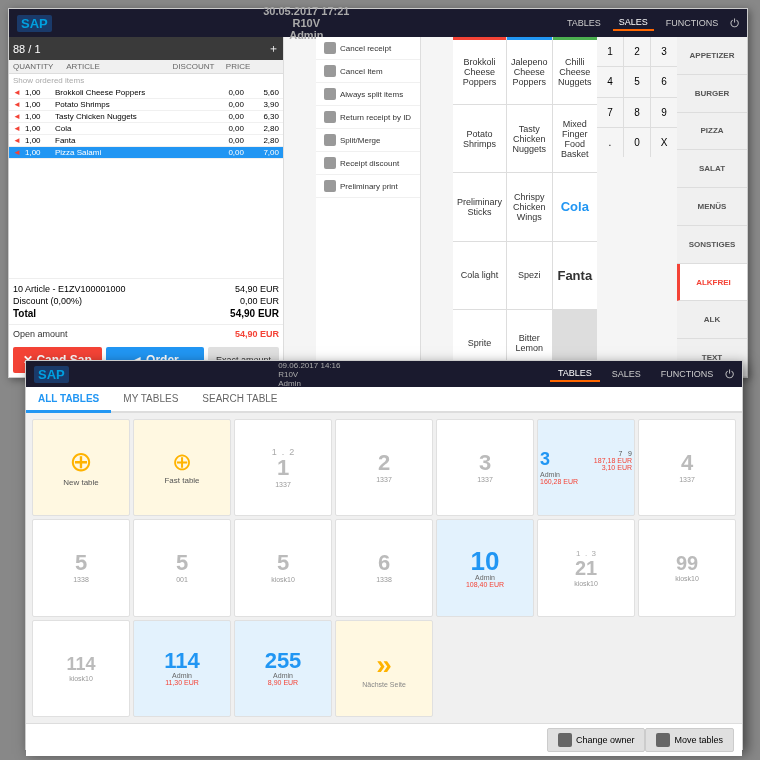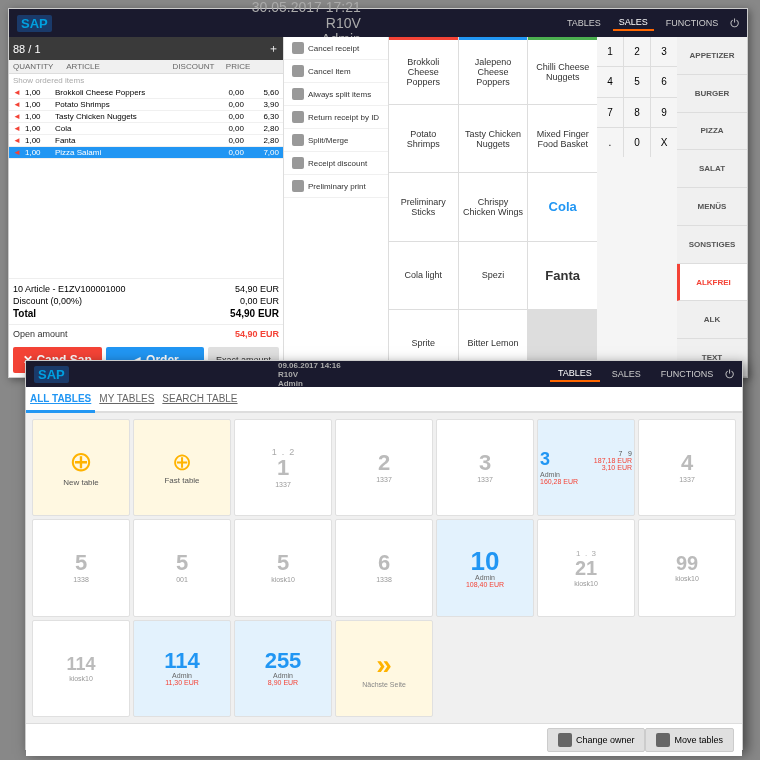--- a/index.html
+++ b/index.html
@@ -35,22 +35,23 @@
     .sap-logo {
       color: #00a0e0;
       font-weight: bold;
       font-size: 13px;
       background: #1a3a6a;
       padding: 1px 4px;
       border-radius: 2px;
     }
     .back-header-center {
       color: #aaa;
-      font-size: 14px;
-      text-align: right;
+      font-size: 11px;
+      text-align: center;
+      font-weight: bold;
     }
     .back-header-right {
       display: flex;
       gap: 6px;
       align-items: center;
     }
     .nav-btn {
       color: #ccc;
       font-size: 9px;
       padding: 2px 6px;
@@ -61,20 +62,21 @@
       border-bottom: 2px solid #ff6600;
     }
     .power-btn {
       color: #ccc;
       font-size: 11px;
     }
 
     .back-body {
       display: flex;
       height: calc(100% - 28px);
+      gap: 32px;
     }
 
     
     .left-panel {
       width: 275px;
       background: #fff;
       border-right: 1px solid #ddd;
       display: flex;
       flex-direction: column;
     }
@@ -288,21 +290,20 @@
       background: #1a1a2e;
       height: 26px;
       display: flex;
       align-items: center;
       padding: 0 8px;
       justify-content: space-between;
     }
     .front-header-info {
       color: #aaa;
       font-size: 8px;
-      font-weight: bold;
     }
     .front-nav {
       display: flex;
       gap: 4px;
       align-items: center;
     }
     .front-nav-btn {
       color: #ccc;
       font-size: 9px;
       padding: 2px 8px;
@@ -312,27 +313,26 @@
       color: #fff;
       border-bottom: 2px solid #ff6600;
     }
 
     .tabs-bar {
       display: flex;
       background: #fff;
       border-bottom: 2px solid #ddd;
     }
     .tab-item {
-      padding: 6px 4px;
+      padding: 6px 12px;
       font-size: 10px;
       color: #666;
       cursor: pointer;
       border-bottom: 3px solid transparent;
       margin-bottom: -2px;
-      text-decoration: underline;
     }
     .tab-item.active {
       color: #2196F3;
       border-bottom-color: #2196F3;
       font-weight: bold;
     }
 
     .tables-grid {
       display: grid;
       grid-template-columns: repeat(7, 1fr);

